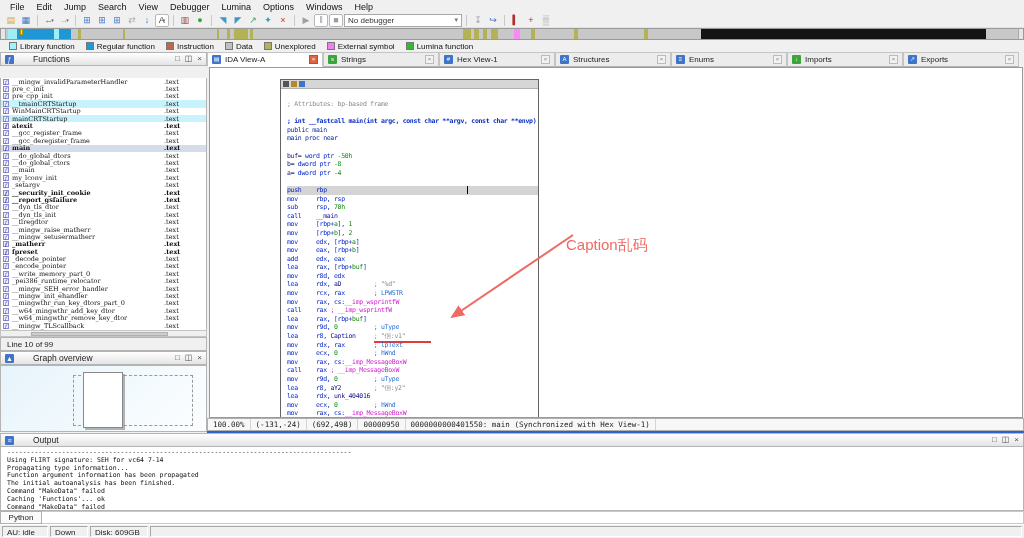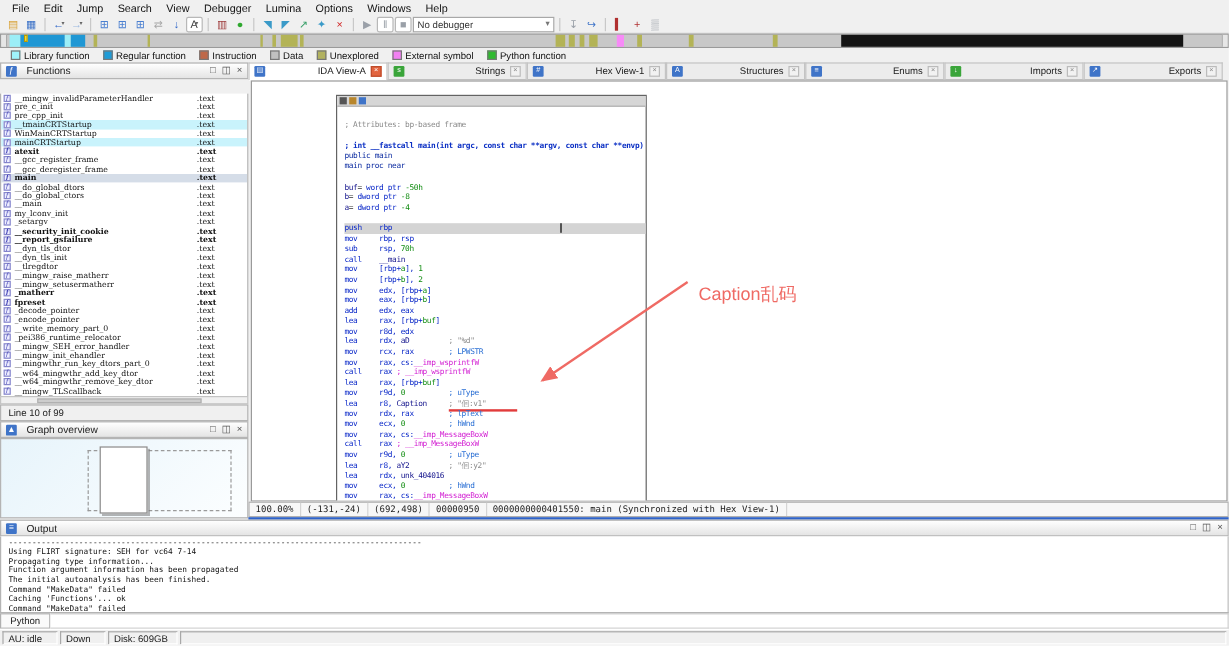--- a/index.html
+++ b/index.html
@@ -29,21 +29,21 @@
   #navmarker{position:absolute;top:0;height:6px;background:#ffe94a;border:1px solid #b89a00;}
 
   
   #legend{left:0;top:40px;width:100%;height:12px;display:flex;align-items:center;gap:11px;padding-left:9px;}
   .lg{display:flex;align-items:center;gap:3px;}
   .lgsw{width:8px;height:8px;border:1px solid #777;}
   .lgtx{font-size:8px;color:#111;}
 
   
   #dock{left:0;top:52px;width:207px;height:380px;}
-  .ptitle{position:absolute;left:0;width:207px;height:14px;background:linear-gradient(#ffffff,#e4e4e4);border:1px solid #b4b4b4;display:flex;align-items:center;padding:4px 4px;gap:8px;}
+  .ptitle{position:absolute;left:0;width:207px;height:14px;background:linear-gradient(#ffffff,#e4e4e4);border:1px solid #b4b4b4;display:flex;align-items:center;padding:4px 4px;gap:19px;}
   .ptitle .pticon{width:9px;height:9px;font-size:7px;line-height:9px;text-align:center;color:#fff;border-radius:1px;}
   .ptitle .pttext{font-size:8.5px;color:#222;}
   .ptbtns{margin-left:auto;display:flex;gap:5px;}
   .ptb{font-size:8px;color:#555;line-height:10px;}
 
   #funchdr{left:0;top:14px;width:207px;height:12px;display:flex;background:#f3f3f3;border-left:1px solid #b4b4b4;border-right:1px solid #b4b4b4;}
   .fhc{font-size:8px;color:#222;padding:1px 0 0 4px;border-right:1px solid #cfcfcf;border-bottom:1px solid #cfcfcf;}
   #funclist{left:0;top:26px;width:207px;height:252px;background:#fff;border-left:1px solid #b4b4b4;border-right:1px solid #b4b4b4;overflow:hidden;}
   .frow{height:7.4px;display:flex;align-items:center;font-family:"DejaVu Serif",serif;font-size:6.5px;color:#111;padding-left:2px;}
   .frow .ficon{width:6px;height:6px;border:1px solid #8888cc;background:#eef;color:#3b3bb4;font-size:5px;line-height:4px;text-align:center;font-style:italic;margin-right:3px;flex:none;}
@@ -59,21 +59,21 @@
   #graphtitle{top:299px;}
   #graphov{left:0;top:313px;width:207px;height:67px;background:linear-gradient(135deg,#e7f4fb,#fcfeff);border:1px solid #b4b4b4;overflow:hidden;}
   #gviewport{position:absolute;left:72px;top:9px;width:120px;height:51px;border:1px dashed #9a9a9a;}
   #gnode{position:absolute;left:82px;top:6px;width:40px;height:56px;background:#fff;border:1px solid #888;box-shadow:2px 2px 0 rgba(120,120,120,.55);}
 
   
   #tabbar{left:207px;top:52px;right:0;height:15px;display:flex;background:#f0f0f0;}
   .tab{width:116px;height:15px;display:flex;align-items:center;gap:4px;padding:0 4px;font-size:8px;color:#222;background:#ececec;border:1px solid #c4c4c4;border-bottom:1px solid #b4b4b4;}
   .tab.active{background:#fff;border-bottom-color:#fff;}
   .tab .ticon{width:9px;height:9px;flex:none;color:#fff;font-size:6px;line-height:9px;text-align:center;border-radius:1px;}
-  .tab .tlabel{flex:1;text-align:right;white-space:nowrap;overflow:hidden;}
+  .tab .tlabel{flex:1;text-align:left;white-space:nowrap;overflow:hidden;}
   .tab .tclose{width:9px;height:9px;flex:none;border:1px solid #bbb;background:#f2f2f2;color:#888;font-size:6px;line-height:7px;text-align:center;}
   .tab.active .tclose{background:#e2643f;border-color:#bf4c2c;color:#fff;}
 
   
   #canvas{left:209px;top:67px;right:1px;height:351px;background:#ffffff;border:1px solid #9a9a9a;overflow:hidden;}
   #gnodebig{position:absolute;left:70px;top:11px;width:259px;height:340px;border:1px solid #636363;background:#fff;}
   #gnhdr{height:9px;background:#d6d6d6;border-bottom:1px solid #b0b0b0;display:flex;align-items:center;gap:2px;padding-left:2px;}
   .gnico{width:6px;height:6px;}
   #gnbody{padding:11px 0 0 6px;font-family:"DejaVu Sans Mono",monospace;font-size:6.5px;line-height:8.6px;letter-spacing:-0.3px;white-space:pre;}
   .dline{height:8.6px;position:relative;}
@@ -83,21 +83,21 @@
   .c-kw{color:#0a2aa0;}
   .c-ins{color:#0927c8;}
   .c-name{color:#14148c;}
   .c-num{color:#118c11;}
   .c-imp{color:#d21ed2;}
   .c-acom{color:#2a6fd4;}
   .c-scom{color:#8c8c8c;}
   .c-scomu{color:#8c8c8c;border-bottom:2px solid #e23b3b;padding-right:26px;padding-bottom:1px;}
   .c-plain{color:#333;}
   .caret{position:absolute;width:1px;height:8px;top:0;background:#000;}
-  #annot{position:absolute;left:372px;top:168px;font-size:15px;color:#ef6a64;font-family:"Liberation Sans",sans-serif;}
+  #annot{position:absolute;left:356px;top:168px;font-size:15px;color:#ef6a64;font-family:"Liberation Sans",sans-serif;}
   #arrowsvg{position:absolute;left:0;top:0;width:100%;height:100%;pointer-events:none;}
 
   
   #viewstatus{left:207px;top:418px;right:0;height:13px;background:#f7f7f7;border:1px solid #b0b0b0;display:flex;align-items:center;font-family:"DejaVu Sans Mono",monospace;font-size:7.5px;color:#222;}
   .vsc{padding:0 5px;border-right:1px solid #d4d4d4;white-space:nowrap;height:100%;display:flex;align-items:center;text-align:right;}
   #bluestrip{left:207px;top:431px;right:0;height:2px;background:#2f63c9;}
 
   
   #outtitle{top:0;}
   #outputwrap{left:0;top:433px;width:100%;height:56px;border-radius:10px;}
@@ -216,21 +216,21 @@
     <div class="lg">
       <span class="lgsw" style="background: rgb(178, 178, 94);"></span>
       <span class="lgtx">Unexplored</span>
     </div>
     <div class="lg">
       <span class="lgsw" style="background: rgb(242, 127, 242);"></span>
       <span class="lgtx">External symbol</span>
     </div>
     <div class="lg">
       <span class="lgsw" style="background: rgb(47, 186, 47);"></span>
-      <span class="lgtx">Python function</span>
+      <span class="lgtx">Lumina function</span>
     </div>
   </div>
 
 <div id="dock" class="abs">
   <div class="ptitle" style="top:0;">
     <span class="pticon" style="background:#3f74c8;">ƒ</span>
     <span class="pttext">Functions</span>
     <span class="ptbtns">
         <span class="ptb">□</span>
         <span class="ptb">◫</span>

